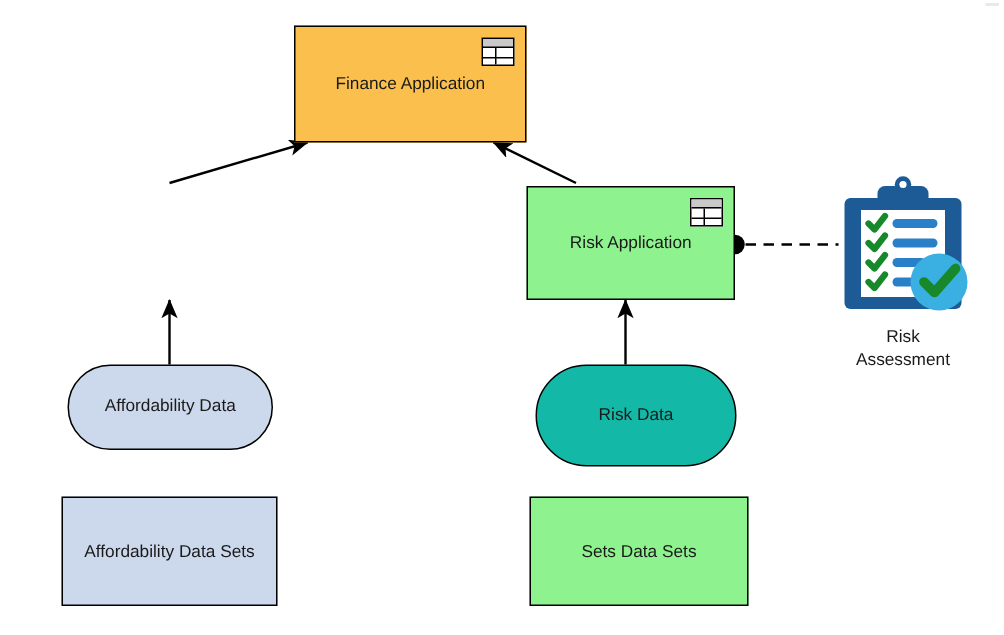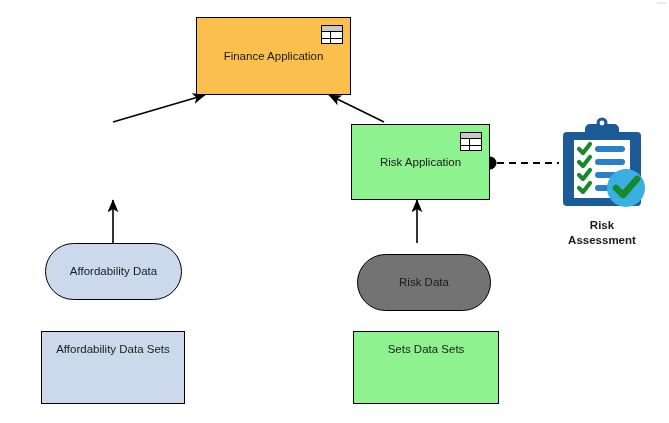--- a/index.html
+++ b/index.html
@@ -31,21 +31,21 @@
     display: flex;
     align-items: center;
     justify-content: center;
     color: #1a1a1a;
     font-size: 11.5px;
     line-height: 1.25;
     text-align: center;
   }
   .node-top-label {
     align-items: flex-start;
-    padding-top: 10px;
+    padding-top: 29px;
   }
   .rounded {
     border-radius: 34px;
   }
   .grid-icon {
     position: absolute;
     width: 22px;
     height: 19px;
     box-sizing: border-box;
     border: 1.4px solid #000000;
@@ -134,21 +134,21 @@
       <span class="hdr"></span>
         <span class="vline"></span>
         <span class="hline"></span>
     </span>
   </div>
 
   <div class="node rounded" style="left:45px; top:243px; width:137px; height:57px; background:#ccd9ec;">
     <span>Affordability Data</span>
   </div>
 
-  <div class="node rounded" style="left:357px; top:243px; width:134px; height:57px; background:#737373;margin-top:11px;">
+  <div class="node rounded" style="left:357px; top:243px; width:134px; height:68px; background:#14b8a6;">
     <span>Risk Data</span>
   </div>
 
   <div class="node node-top-label" style="left:41px; top:331px; width:144px; height:73px; background:#ccd9ec;">
     <span>Affordability Data Sets</span>
   </div>
 
   <div class="node node-top-label" style="left:353px; top:331px; width:146px; height:73px; background:#8ef28e;">
     <span>Sets Data Sets</span>
   </div>
@@ -173,18 +173,18 @@
       <rect x="38" y="30" width="30" height="6" rx="3"></rect>
       <rect x="38" y="43" width="30" height="6" rx="3"></rect>
       <rect x="38" y="56" width="22" height="6" rx="3"></rect>
       <rect x="38" y="69" width="16" height="6" rx="3"></rect>
     </g>
 
     <circle cx="69" cy="72" r="19" fill="#3ab0e2"></circle>
     <path d="M59,72 l7,7 l14,-16" stroke="#17892b" stroke-width="6.5" fill="none" stroke-linecap="round" stroke-linejoin="round"></path>
   </svg>
 
-  <div class="icon-label" style="left:552px; top:218px; width:100px;font-weight:bold;">
+  <div class="icon-label" style="left:552px; top:218px; width:100px;">
     <div>Risk</div>
     <div>Assessment</div>
   </div>
 
 </div>
 
 </body></html>

